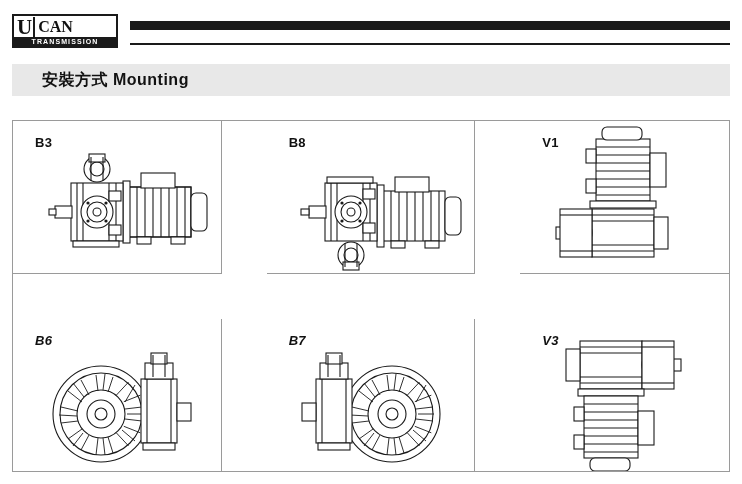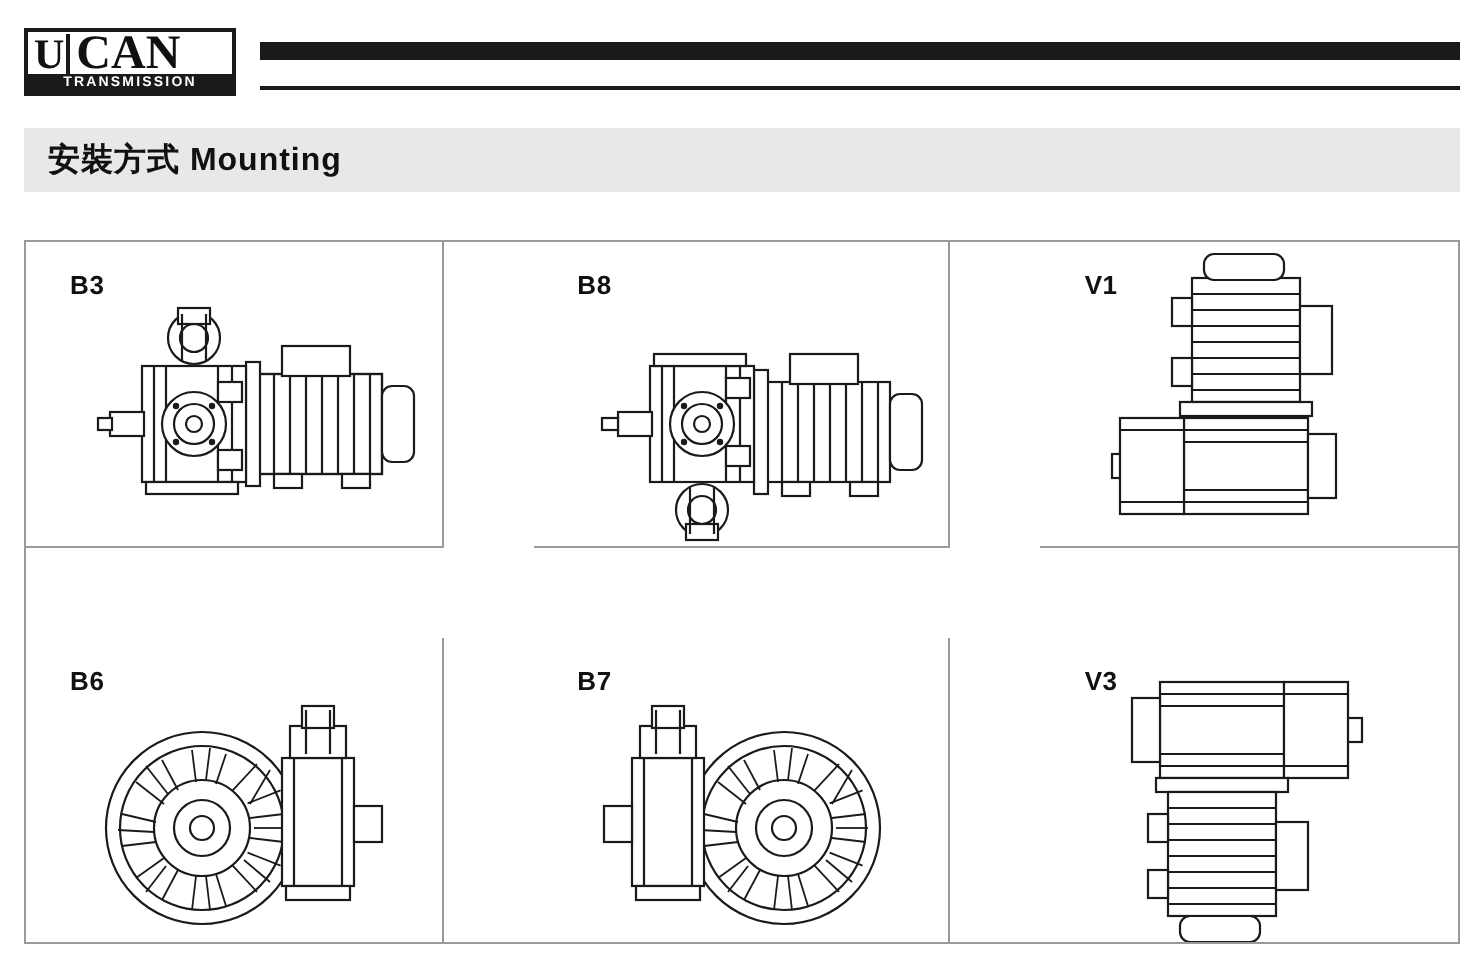--- a/index.html
+++ b/index.html
@@ -53,21 +53,21 @@
     font-weight: bold;
     font-size: 21px;
     line-height: 20px;
     color: #111;
     padding: 0 1px 0 3px;
   }
   .logo-can {
     display: inline-block;
     font-family: "Liberation Serif", serif;
     font-weight: bold;
-    font-size: 24px;
+    font-size: 16px;
     line-height: 20px;
     color: #111;
     border-left: 2px solid #1a1a1a;
     padding-left: 3px;
   }
   .logo-bottom {
     position: absolute;
     left: 0;
     top: 21px;
     width: 102px;
@@ -105,21 +105,21 @@
     width: 718px;
     height: 32px;
     background: #e8e8e8;
     display: flex;
     align-items: center;
   }
   .title-text {
     font-size: 16px;
     font-weight: bold;
     color: #111;
-    padding-left: 12px;
+    padding-left: 30px;
     letter-spacing: 0.5px;
   }
 
   
   .grid {
     position: absolute;
     left: 12px;
     top: 120px;
     width: 718px;
     height: 352px;
@@ -132,21 +132,21 @@
     gap: 45px;
   }
   .cell {
     position: relative;
     border-right: 1px solid #9a9a9a;
     border-bottom: 1px solid #9a9a9a;
     box-sizing: border-box;
     overflow: hidden;
   }
   .cell.c3 { border-right: none; text-align: center; }
-  .cell.r2 { border-bottom: none; }
+  .cell.r2 { border-bottom: none; font-style: italic; }
   .cell-label {
     position: absolute;
     left: 22px;
     top: 14px;
     font-size: 13px;
     font-weight: bold;
     color: #111;
     letter-spacing: 0.3px;
   }
   .art {

